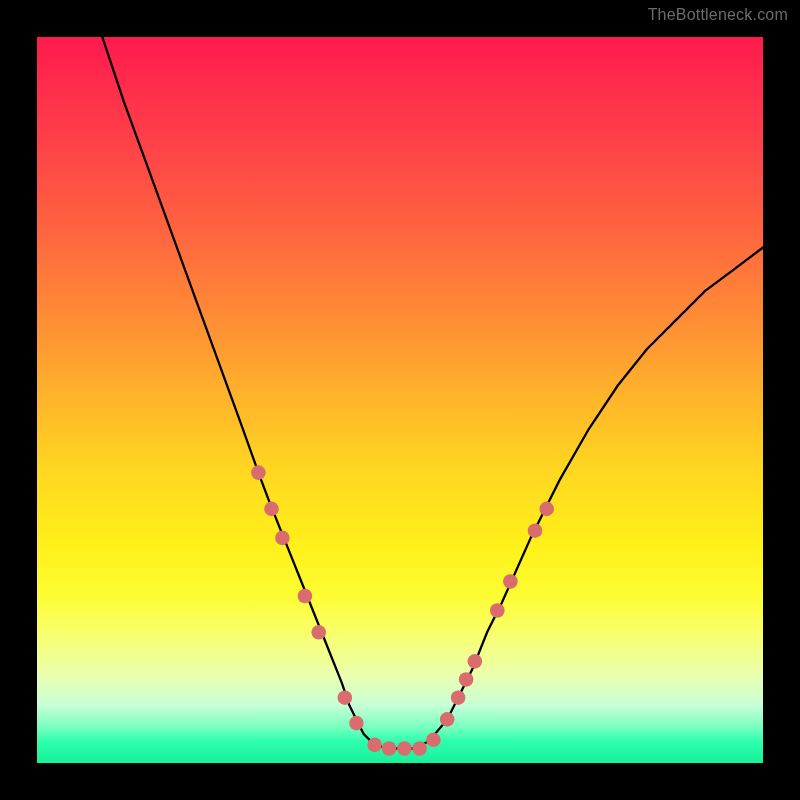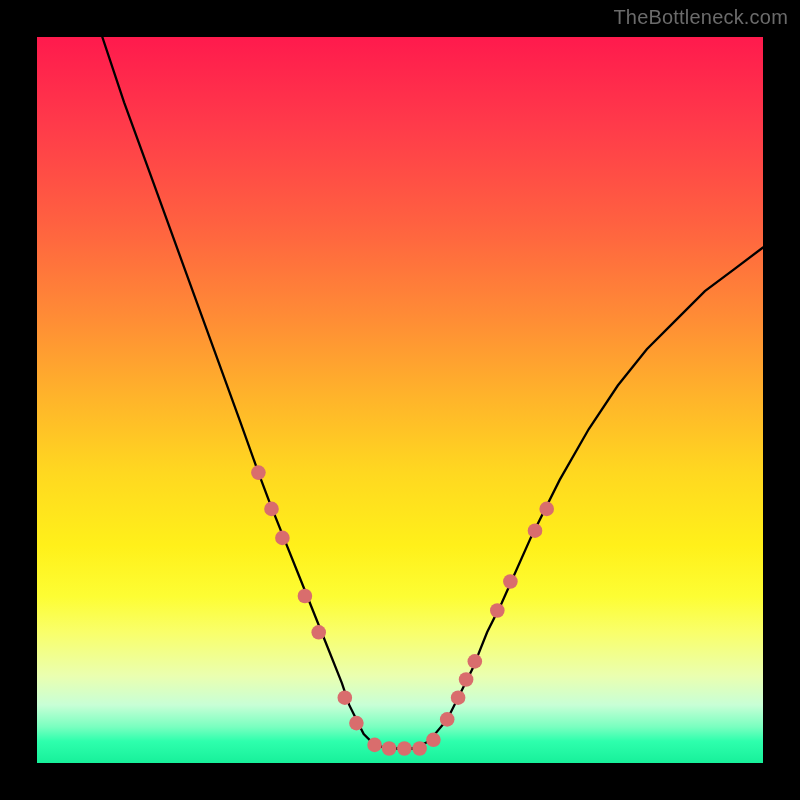--- a/index.html
+++ b/index.html
@@ -40,21 +40,21 @@
       #7affc0 95%,
       #2effad 97%,
       #17f09a 100%
     );
   }
   .watermark {
     position: absolute;
     top: 6px;
     right: 12px;
     color: #6b6b6b;
-    font-size: 20px;
+    font-size: 16px;
     letter-spacing: 0.2px;
     user-select: none;
   }
   svg.curve {
     position: absolute;
     left: 0;
     top: 0;
     width: 726px;
     height: 726px;
   }

